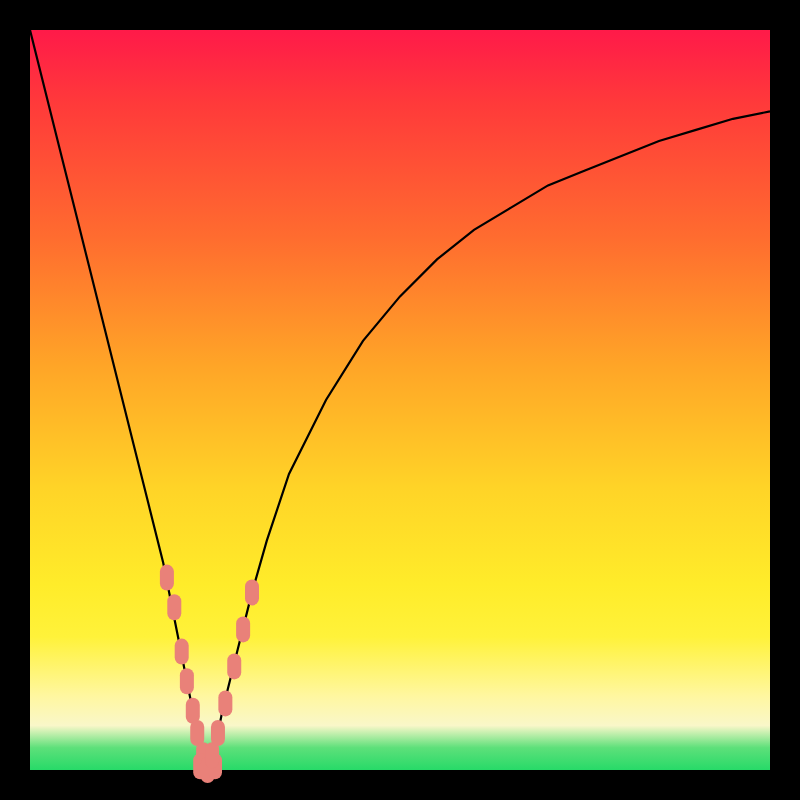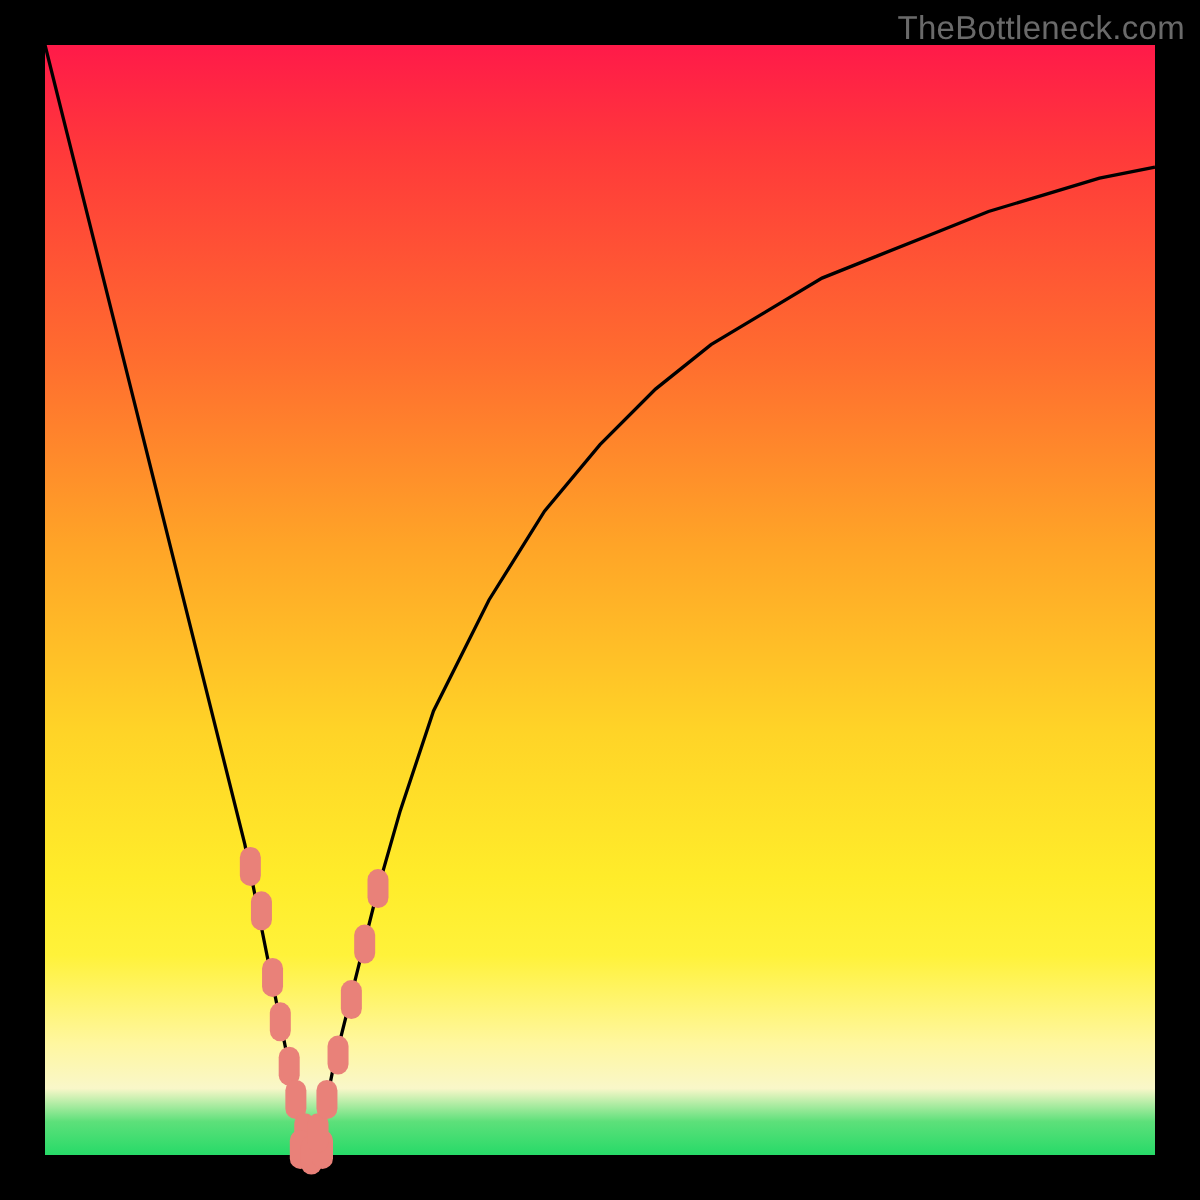--- a/index.html
+++ b/index.html
@@ -62,21 +62,20 @@
   }
   .marker {
     fill: #e98179;
     stroke: none;
   }
 </style>
 </head>
 <body>
 
 <div class="frame">
-  <div class="watermark">TheBottleneck.com</div>
 
   <div class="plot-area">
     <svg class="curve" viewBox="0 0 740 740">
       <path id="main-curve" class="curve-path" d="M 0 0 L 14.8 59.19999999999993 L 29.6 118.39999999999998 L 44.4 177.60000000000002 L 59.2 236.79999999999995 L 74 296 L 88.8 355.2 L 103.60000000000001 414.4 L 118.4 473.6 L 133.2 532.8 L 148 606.8 L 162.8 680.8 L 170.20000000000002 717.8 L 177.6 740 L 185 717.8 L 192.4 680.8 L 207.20000000000002 621.6 L 222 562.4 L 236.8 510.6 L 259 444 L 296 370 L 333 310.8 L 370 266.4 L 407.00000000000006 229.40000000000003 L 444 199.80000000000007 L 481 177.60000000000002 L 518 155.39999999999998 L 555 140.5999999999999 L 592 125.80000000000007 L 629 111 L 666 99.89999999999998 L 703 88.79999999999995 L 740 81.39999999999998"></path>
       <g id="markers">
           <rect x="129.9" y="534.6" width="14" height="26" rx="7" class="marker"></rect>
           <rect x="137.3" y="564.2" width="14" height="26" rx="7" class="marker"></rect>
           <rect x="144.7" y="608.6" width="14" height="26" rx="7" class="marker"></rect>
           <rect x="149.88" y="638.2" width="14" height="26" rx="7" class="marker"></rect>
           <rect x="155.8" y="667.8" width="14" height="26" rx="7" class="marker"></rect>

